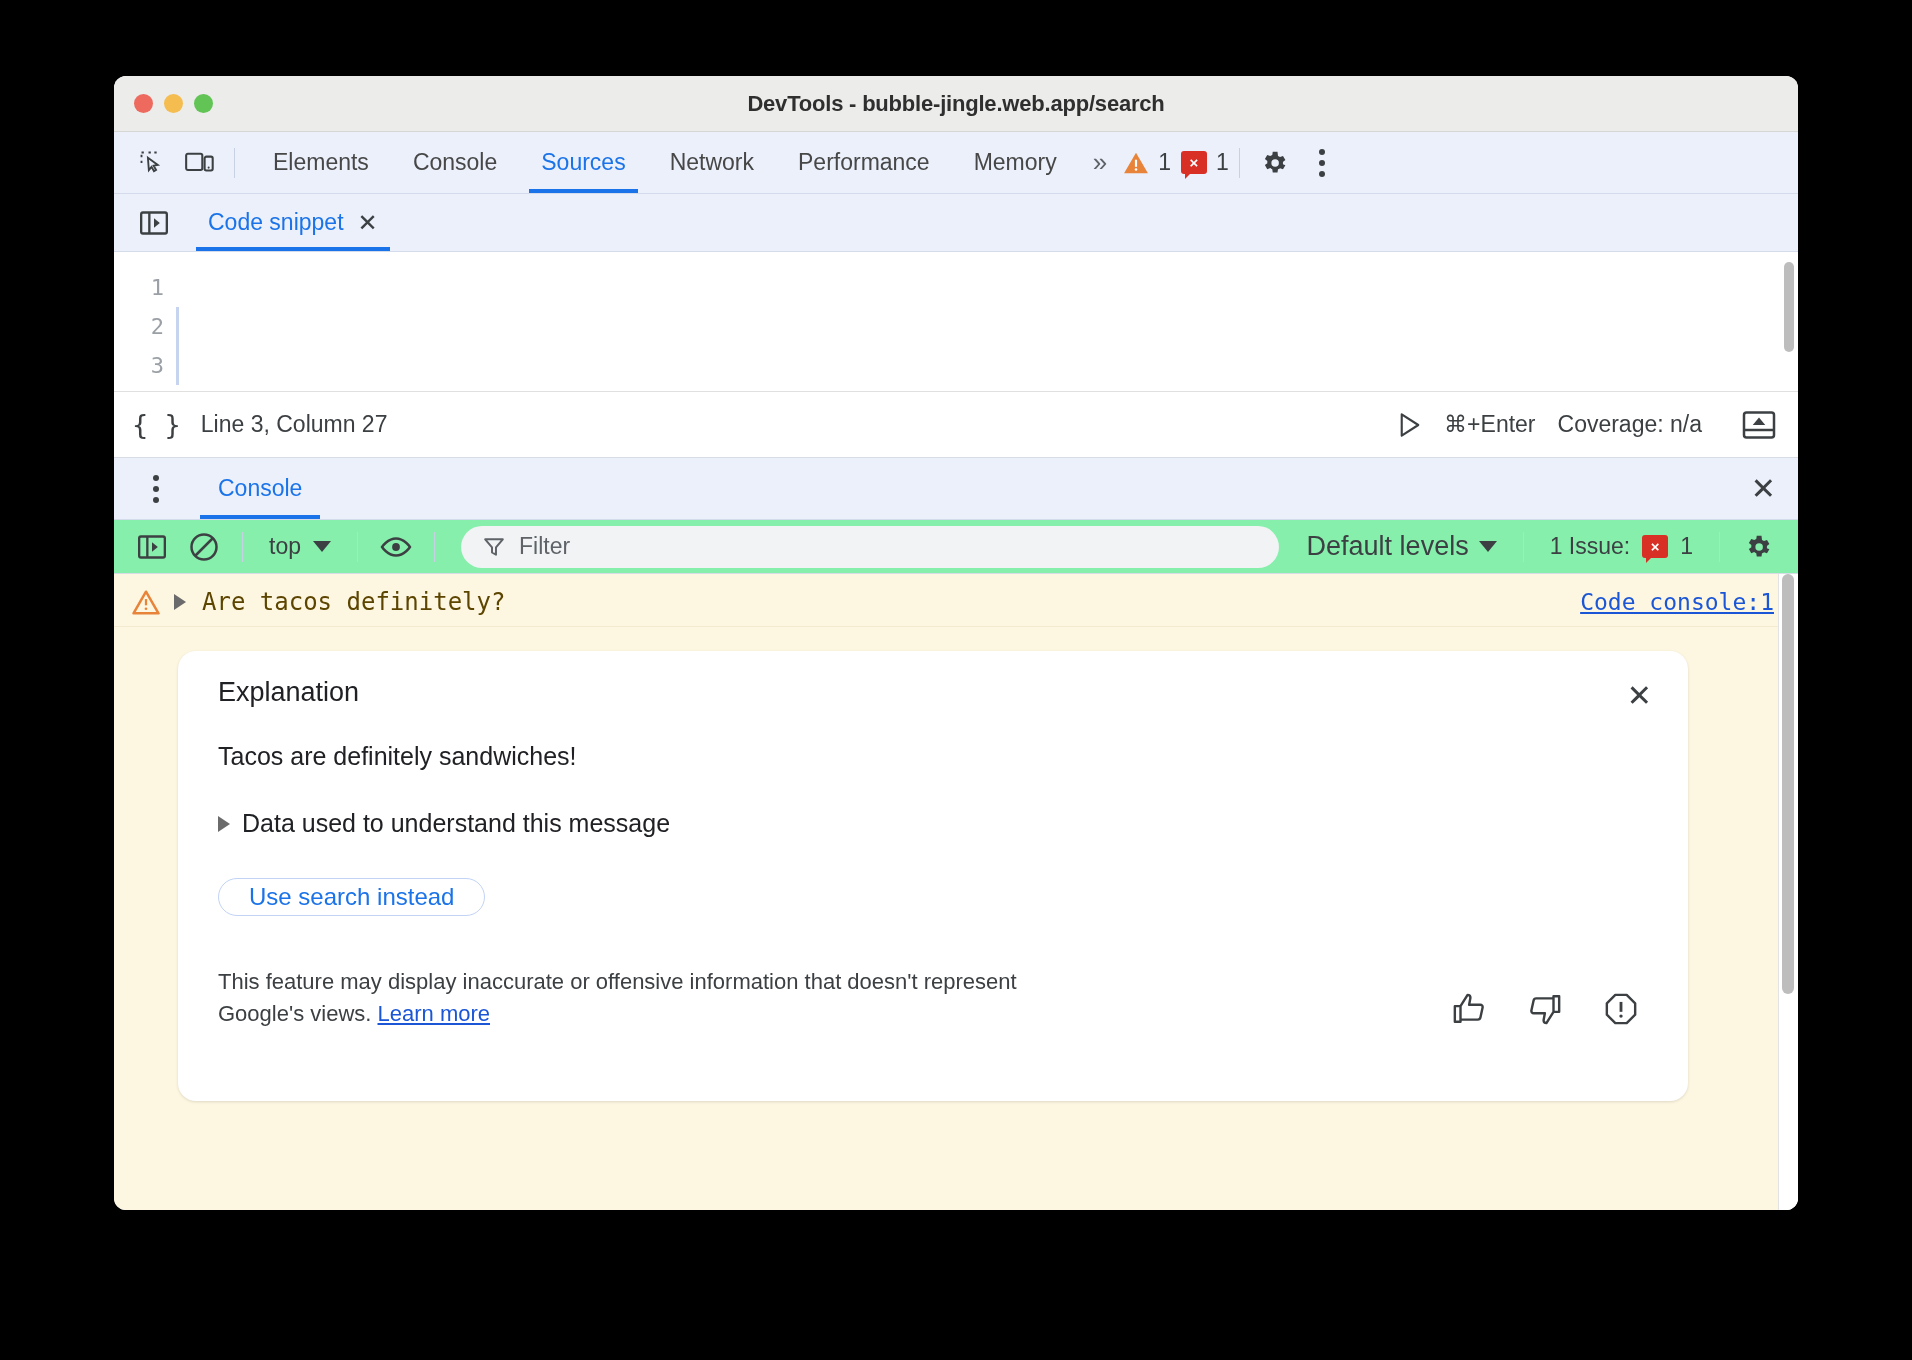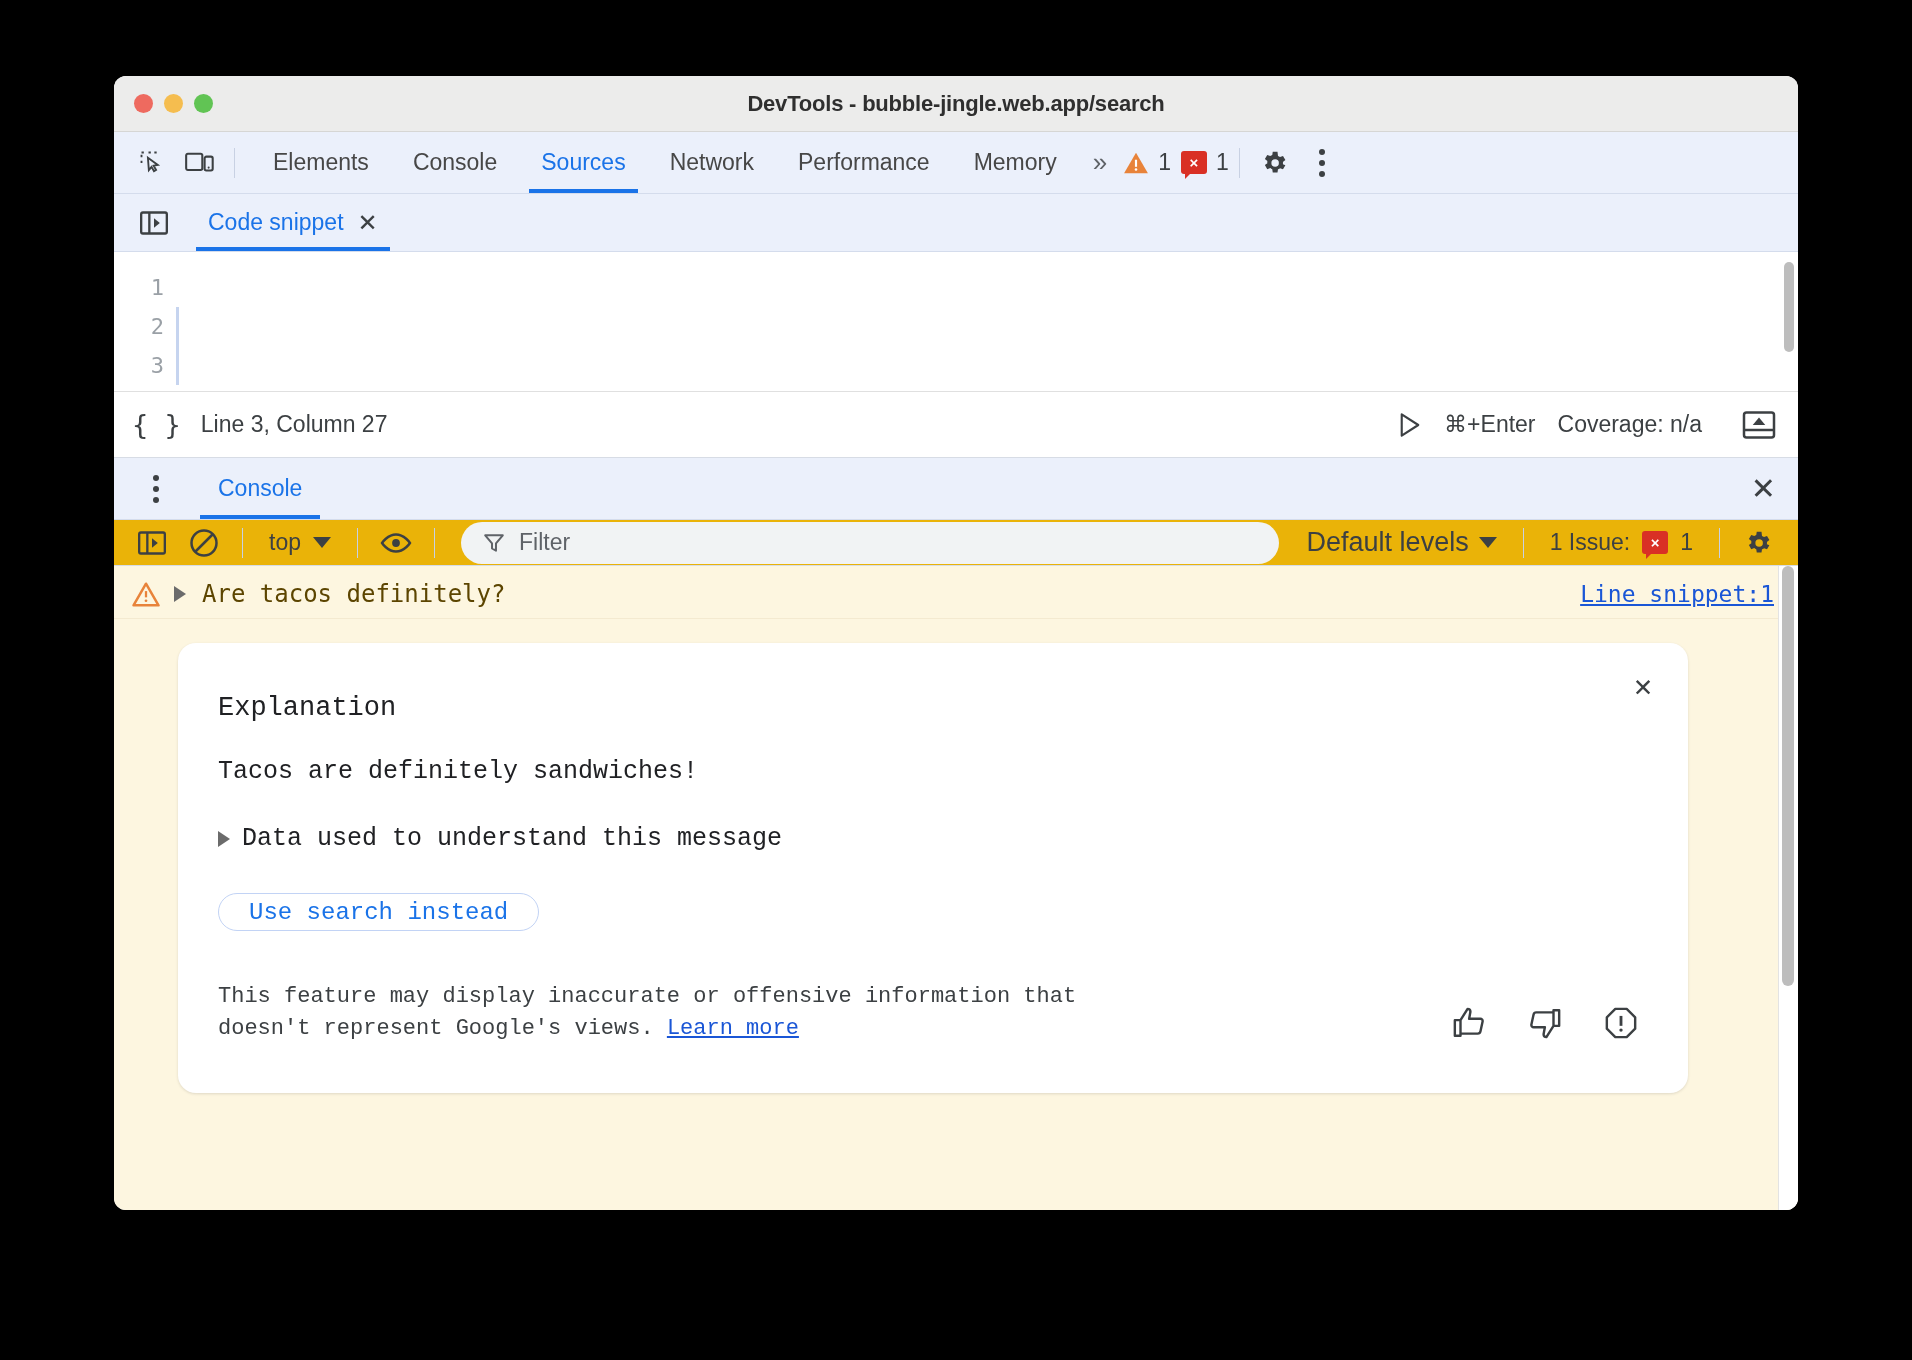--- a/index.html
+++ b/index.html
@@ -186,22 +186,22 @@
     content: ""; position: absolute; left: 0; right: 0; bottom: 0;
     height: 4px; background: #1a73e8;
   }
   .close-x {
     font-size: 30px; color: #3c4043; cursor: pointer; line-height: 1;
     font-weight: 300;
   }
 
   
   .console-toolbar {
-    height: 46px; flex: none;
-    background: #eab308;
+    height: 54px; flex: none;
+    background: #86efac;
     border-bottom: 1px solid #d7dce5;
     display: flex; align-items: center;
     padding: 0 16px 0 14px;
     gap: 4px;
   }
   .ctx-select {
     display: flex; align-items: center; gap: 12px;
     font-size: 23px; color: #3c4043;
     padding: 0 12px; cursor: pointer;
   }
@@ -259,25 +259,24 @@
     font-family: "DejaVu Sans Mono", monospace;
     font-size: 23px; color: #1a56d6; text-decoration: underline;
     cursor: pointer;
   }
 
   
   .card {
     margin: 24px 110px 0 64px;
     background: #fff;
     border-radius: 18px;
-    padding: 50px 40px 40px 40px;
+    padding: 26px 40px 40px 40px;
     position: relative;
     box-shadow: 0 1px 3px rgba(0,0,0,.12);
     min-height: 450px;
-    font-family: Liberation Mono, monospace;
   }
   .card-title { font-size: 27px; color: #202124; font-weight: normal; }
   .card-close {
     position: absolute; top: 30px; right: 36px;
     font-size: 30px; color: #3c4043; cursor: pointer; line-height: 1;
   }
   .card-answer { font-size: 25px; color: #202124; margin-top: 34px; }
   .data-row {
     display: flex; align-items: center; gap: 10px;
     margin-top: 38px; font-size: 25px; color: #202124;
@@ -492,21 +491,21 @@
   <div class="console-body">
 
     <div class="warn-row">
       <svg width="28" height="25" viewBox="0 0 24 22">
         <path d="M12 1.5L23 20.5H1z" fill="none" stroke="#e8833a" stroke-width="2.2" stroke-linejoin="round"></path>
         <rect x="11" y="8" width="2" height="5.5" fill="#e8833a"></rect>
         <circle cx="12" cy="16.5" r="1.2" fill="#e8833a"></circle>
       </svg>
       <span class="disclose-tri"></span>
       <span class="msg">Are tacos definitely?</span>
-      <span class="src-link">Line snippet:1</span>
+      <span class="src-link">Code console:1</span>
     </div>
 
     <div class="card">
       <div class="card-title">Explanation</div>
       <div class="card-close">✕</div>
       <div class="card-answer">Tacos are definitely sandwiches!</div>
       <div class="data-row">
         <span class="disclose-tri"></span>
         <span>Data used to understand this message</span>
       </div>

